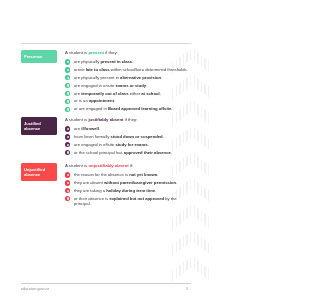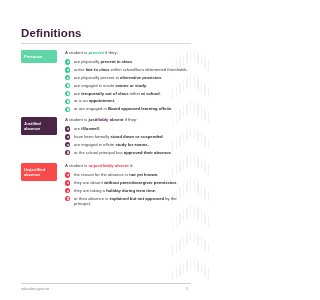--- a/index.html
+++ b/index.html
@@ -138,21 +138,20 @@
       <div class="chev" style="top: 26px;"></div>
       <div class="chev" style="top: 52px;"></div>
       <div class="chev" style="top: 78px;"></div>
       <div class="chev" style="top: 104px;"></div>
       <div class="chev" style="top: 130px;"></div>
       <div class="chev" style="top: 156px;"></div>
       <div class="chev" style="top: 182px;"></div>
       <div class="chev" style="top: 208px;"></div>
     </div>
 
-  <div class="title">Definitions</div>
   <div class="title-rule"></div>
 
   <div id="sections-host">
       <div class="section" style="top: 50px;">
         <div class="tag" style="background: rgb(95, 214, 168);">Presence</div>
         <div class="body">
           <div class="lead">A student is <span class="hl-green">present</span> if they:</div>
           <div class="item"><span class="ico" style="background: rgb(62, 201, 143);"></span>are physically <b>present in class</b>.</div>
           <div class="item"><span class="ico" style="background: rgb(62, 201, 143);"></span>arrive <b>late to class</b> within school/kura determined thresholds.</div>
           <div class="item"><span class="ico" style="background: rgb(62, 201, 143);"></span>are physically present in <b>alternative provision</b>.</div>

